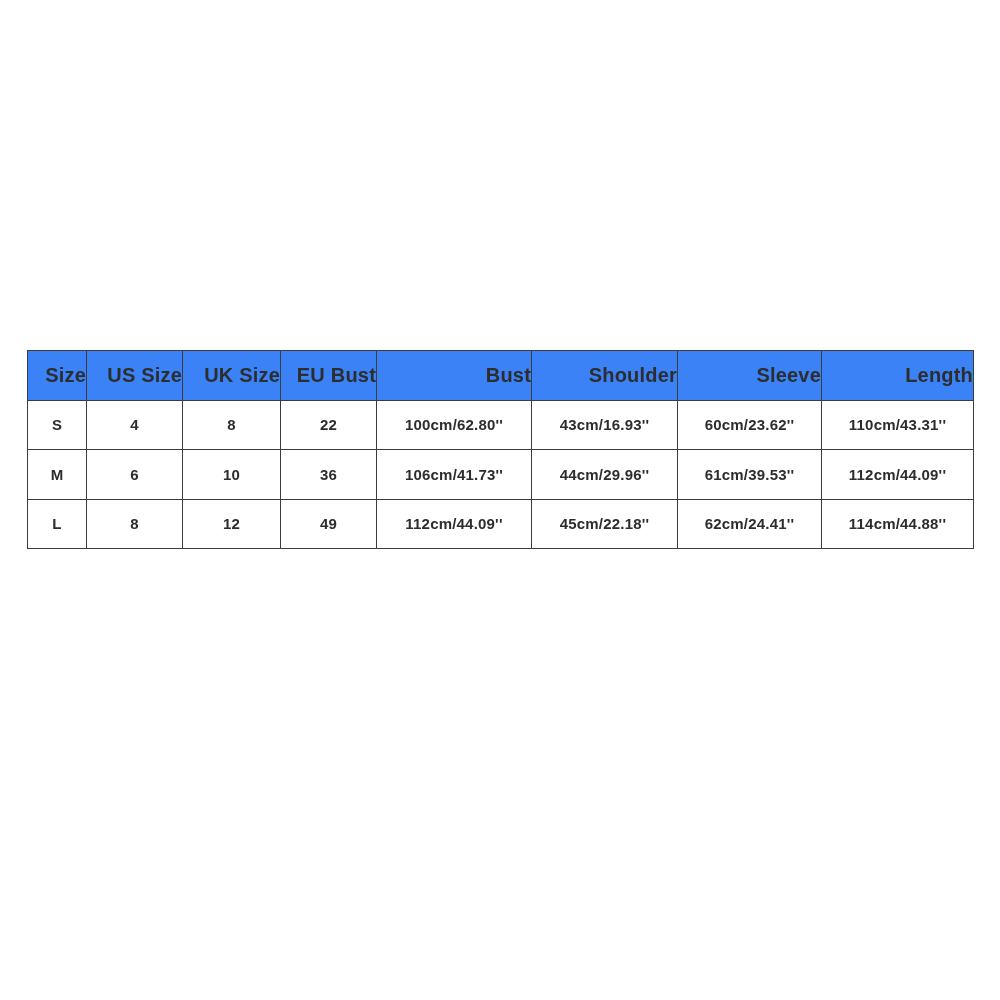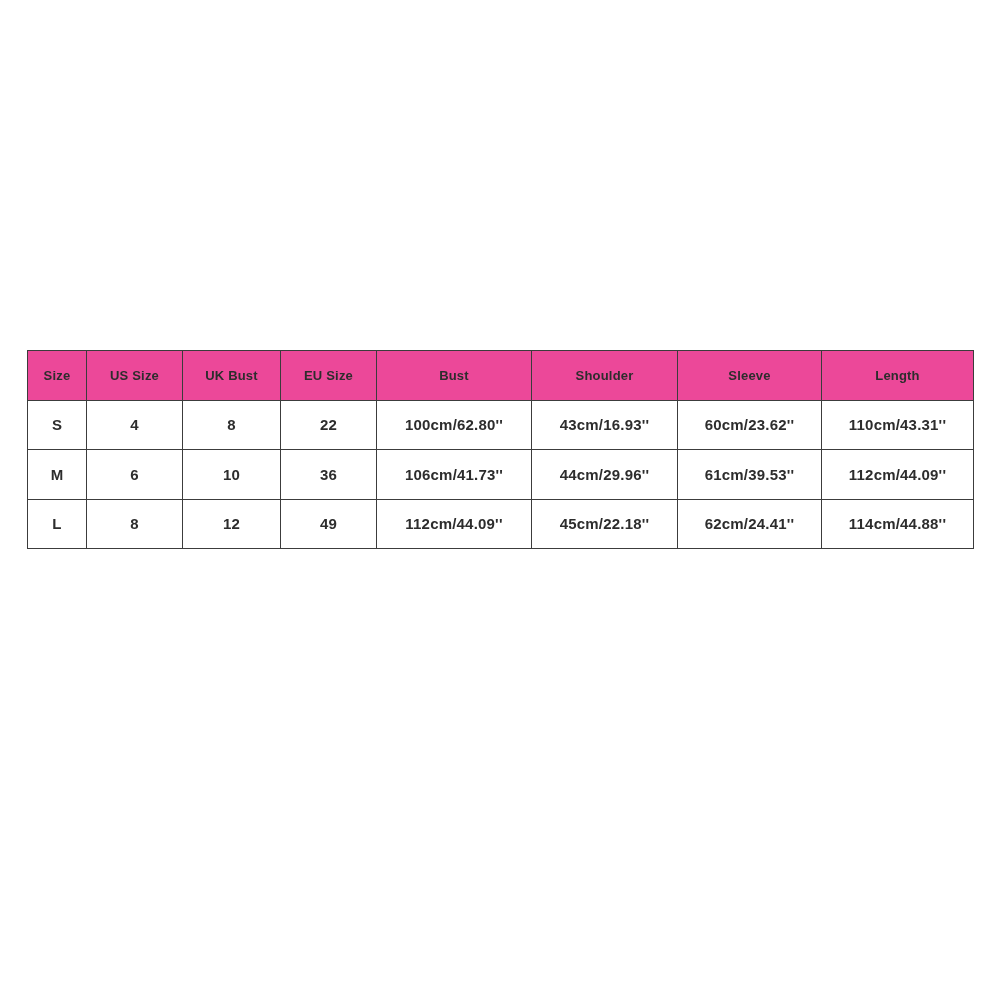--- a/index.html
+++ b/index.html
@@ -33,22 +33,23 @@
     text-align: center;
     vertical-align: middle;
     font-weight: bold;
     font-size: 15px;
     color: #2d2d2d;
     letter-spacing: 0.2px;
     overflow: hidden;
     white-space: nowrap;
   }
   table.size-chart th {
-    font-size: 13px;
-    background: #ec4899;
+    font-size: 20px;
+    background: #3b82f6;
+    text-align: right;
   }
 </style>
 </head>
 <body>
 
 <div class="stage">
   <table class="size-chart">
     <colgroup>
       <col style="width:59px">
       <col style="width:96px">
@@ -56,22 +57,22 @@
       <col style="width:96px">
       <col style="width:155px">
       <col style="width:146px">
       <col style="width:144px">
       <col style="width:152px">
     </colgroup>
     <thead>
       <tr>
           <th>Size</th>
           <th>US Size</th>
-          <th>UK Bust</th>
-          <th>EU Size</th>
+          <th>UK Size</th>
+          <th>EU Bust</th>
           <th>Bust</th>
           <th>Shoulder</th>
           <th>Sleeve</th>
           <th>Length</th>
         </tr>
     </thead>
     <tbody>
         <tr>
           <td>S</td>
           <td>4</td>

